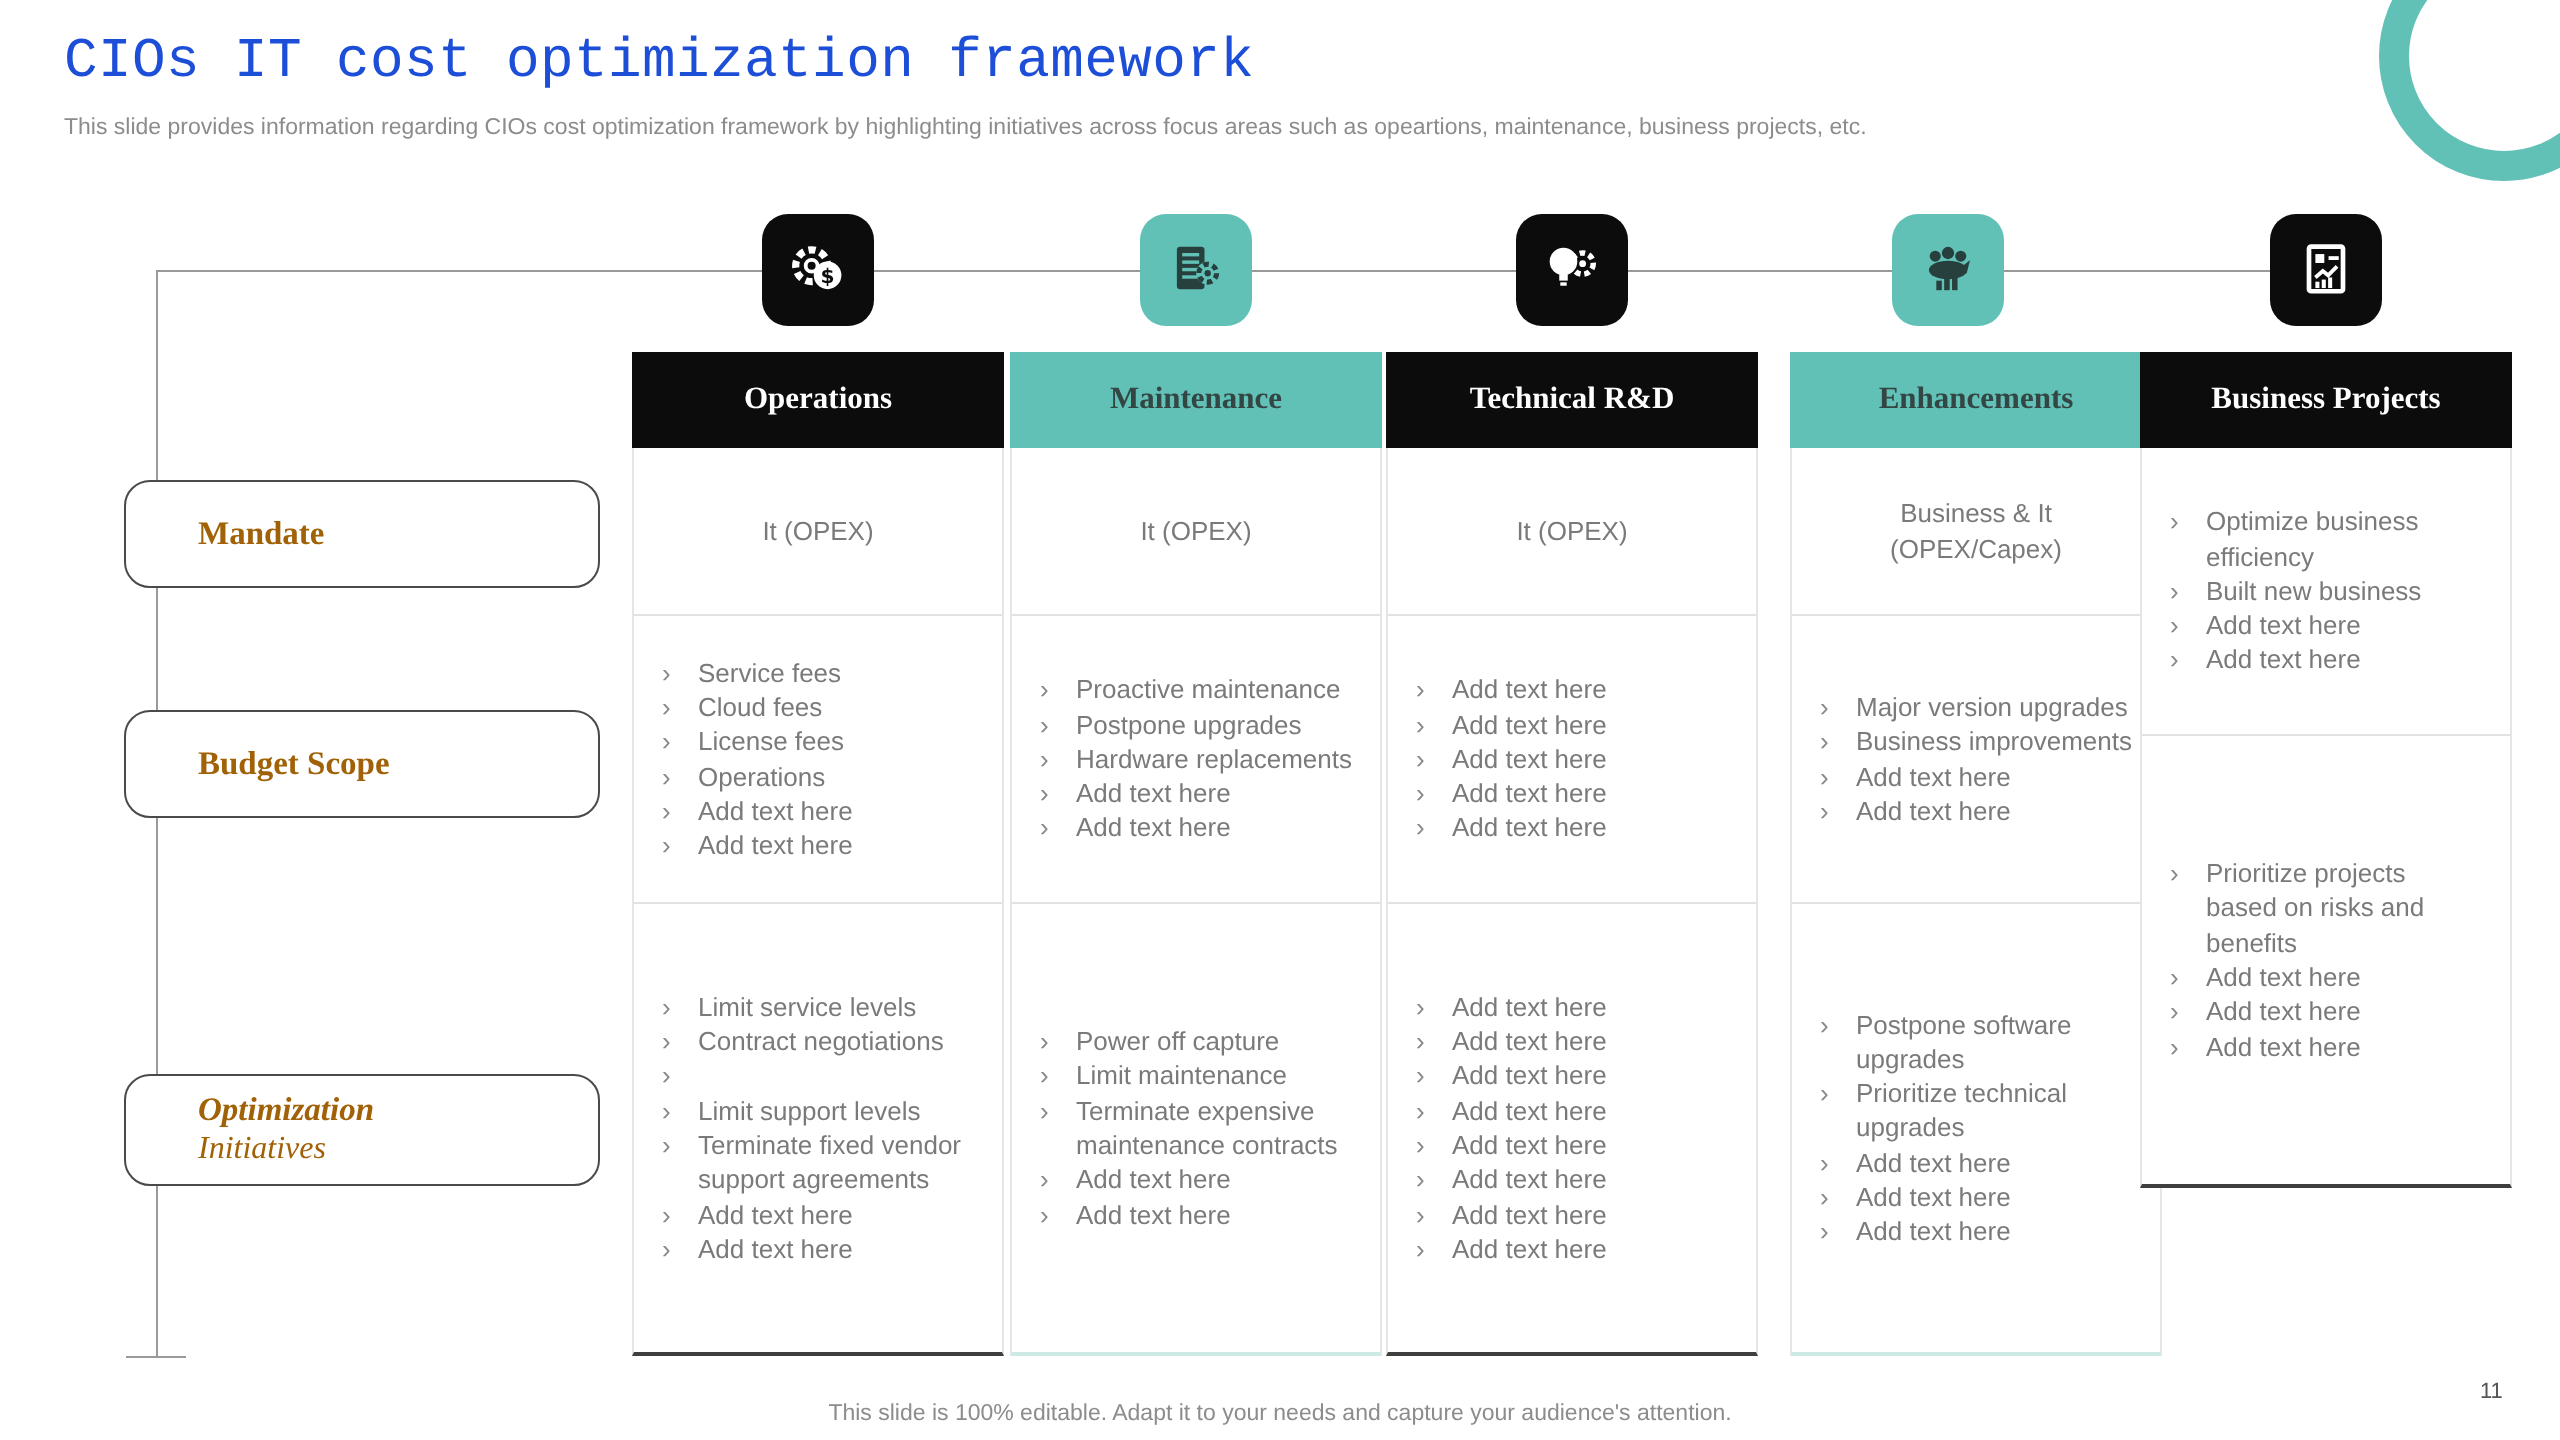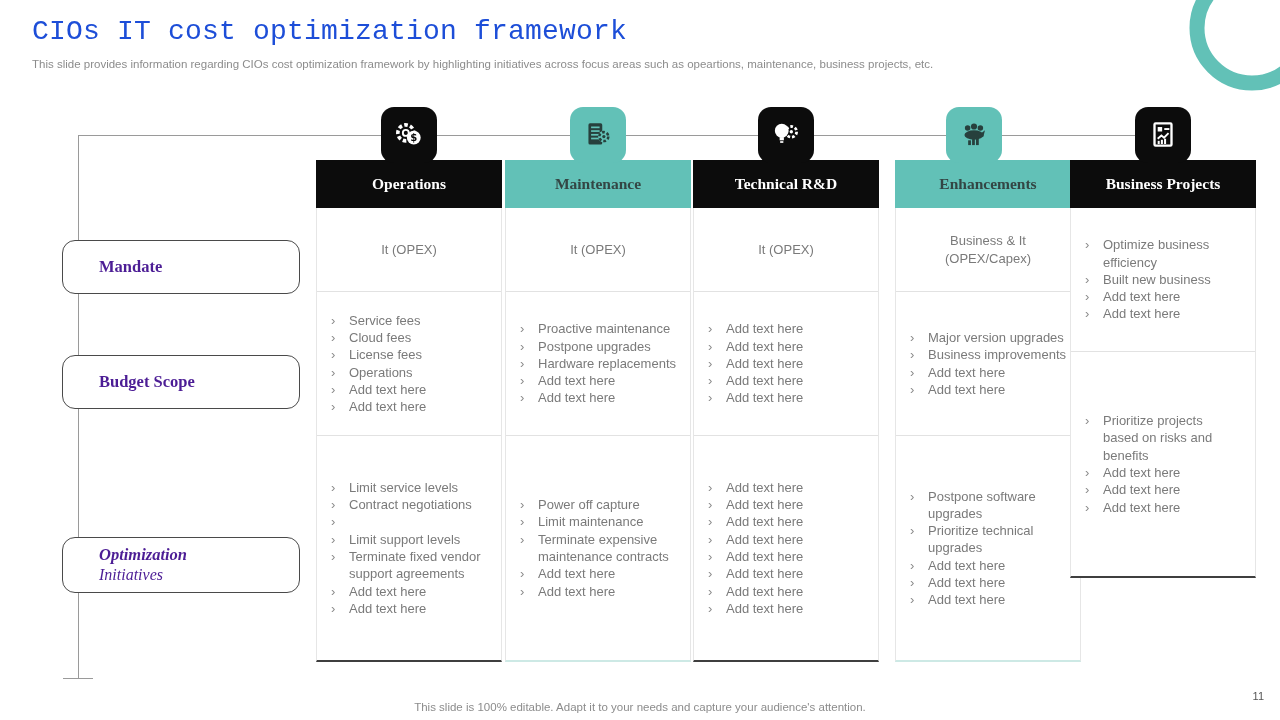--- a/index.html
+++ b/index.html
@@ -34,31 +34,31 @@
   .tile.black { background:#0c0c0c; color:#ffffff; --tile:#0c0c0c; }
   .tile.teal  { background:#62c1b7; color:#27403d; --tile:#62c1b7; }
   .tile-0 { left:381px; } .tile-1 { left:570px; } .tile-2 { left:758px; }
   .tile-3 { left:946px; } .tile-4 { left:1135px; }
 
   
   .row-label {
     position:absolute; left:62px; width:238px; background:#ffffff;
     border:1.3px solid #4a4a4a; border-radius:13px; z-index:2;
     display:flex; flex-direction:column; justify-content:center;
-    padding-left:36px; font-family:"Liberation Serif", serif; color:#4c1d95;
+    padding-left:36px; font-family:"Liberation Serif", serif; color:#a16207;
   }
   .row-label .lbl-main { font-weight:bold; font-size:16.5px; line-height:1.3; }
   .row-label .lbl-sub  { font-weight:normal; font-size:16px; line-height:1.3; }
   .row-label-0 { top:240px; height:54px; }
   .row-label-1 { top:355px; height:54px; }
   .row-label-2 { top:537px; height:56px;font-style:italic; }
   .lbl-sub:empty { display:none; }
 
   
-  .col-card { position:absolute; top:160px; width:186px; z-index:1; }
+  .col-card { position:absolute; top:176px; width:186px; z-index:1; }
   .col-0 { left:316px; } .col-1 { left:505px; } .col-2 { left:693px; }
   .col-3 { left:881px;margin-left:14px; } .col-4 { left:1070px; }
 
   .col-header {
     height:48px; display:flex; align-items:center; justify-content:center;
     font-family:"Liberation Serif", serif; font-weight:bold; font-size:15.5px;
   }
   .col-card.black .col-header { background:#0c0c0c; color:#ffffff; }
   .col-card.teal  .col-header { background:#62c1b7; color:#334644; }
 
@@ -81,21 +81,21 @@
   .b-row { display:flex; align-items:flex-start; font-size:13px; line-height:1.33; }
   .b-mark { width:9px; margin-right:9px; color:#8a8a8a; flex:none; }
   .b-text { flex:1; }
 
   
   .footer-note {
     position:absolute; left:0; right:0; top:701px; text-align:center;
     font-size:11.5px; color:#8c8c8c;
   }
   .page-number {
-    position:absolute; left:1240px; top:690px; width:24px; text-align:right;
+    position:absolute; left:1240px; top:690px; width:24px; 
     font-size:11px; color:#555555;
   }
 </style>
 </head>
 <body>
 
 <div class="slide">
 
   <svg class="ring-svg" width="110" height="125">
     <circle cx="72" cy="56" r="55" fill="none" stroke="#62c1b7" stroke-width="15"></circle>

